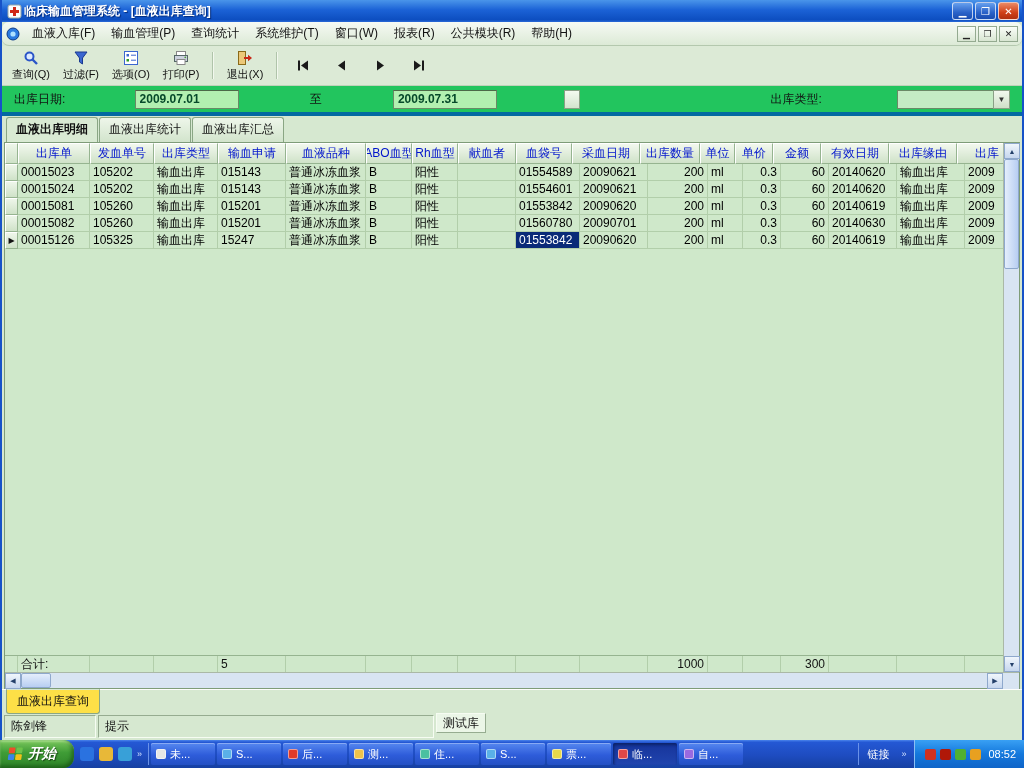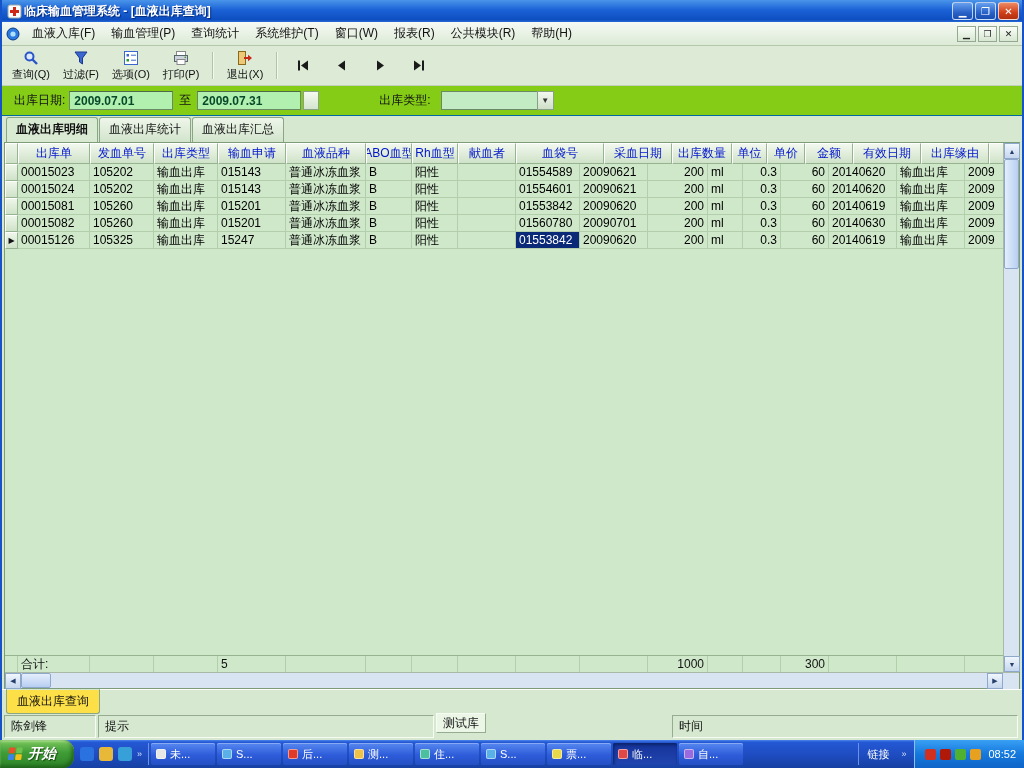--- a/index.html
+++ b/index.html
@@ -11,36 +11,36 @@
 
   
   .titlebar{height:22px;flex:none;background:linear-gradient(180deg,#4a95ea 0%,#1b62d6 45%,#0d4ec0 90%,#2a6ad8 100%);display:flex;align-items:center;padding:0 3px;color:#fff;}
   .title-icon{width:15px;height:15px;flex:none;margin:0 2px;}
   .title-text{font-weight:bold;font-size:12px;flex:1;text-shadow:1px 1px 1px #00297a;white-space:nowrap;overflow:hidden;}
   .winbtns{display:flex;gap:2px;}
   .wbtn{width:21px;height:18px;border-radius:3px;border:1px solid rgba(255,255,255,.7);display:flex;align-items:center;justify-content:center;font-size:10px;color:#fff;background:linear-gradient(180deg,#66a0ee,#2a62c8 60%,#1a4cb0);}
   .wbtn.close{background:linear-gradient(180deg,#ec8a64,#d04018 60%,#b03010);}
 
   
-  .menubar{height:24px;flex:none;background:linear-gradient(180deg,#f6faf4,#dcead6);border-bottom:1px solid #b4c8ae;display:flex;align-items:center;padding:0 4px;}
+  .menubar{height:24px;flex:none;background:linear-gradient(180deg,#f6faf4,#dcead6);border-bottom:1px solid #b4c8ae;display:flex;align-items:center;padding:0 4px;border-radius:7px;}
   .child-icon{width:14px;height:14px;margin-right:4px;}
   .menu-item{padding:3px 8px;white-space:nowrap;}
   .mdibtns{margin-left:auto;display:flex;gap:2px;}
   .mdibtn{width:19px;height:16px;border:1px solid #94aa90;background:linear-gradient(180deg,#fafdf8,#d8e6d2);font-size:9px;display:flex;align-items:center;justify-content:center;color:#222;}
 
   
   .toolbar{height:40px;flex:none;background:#dcead6;border-bottom:1px solid #c0d2ba;display:flex;align-items:stretch;padding:2px 4px;}
   .tbtn{width:50px;display:flex;flex-direction:column;align-items:center;justify-content:center;font-size:11px;border:1px solid transparent;border-radius:2px;}
   .tbtn svg{display:block;margin-bottom:1px;}
   .tsep{width:0;border-left:1px solid #b0c4aa;border-right:1px solid #f2f8ee;margin:4px 6px;}
   .navgrp{display:flex;align-items:center;gap:14px;padding:0 8px;}
   .navbtn{width:24px;height:20px;display:flex;align-items:center;justify-content:center;border:1px solid transparent;}
 
   
-  .filterbar{height:30px;flex:none;display:flex;align-items:center;padding:0 12px;background:#84cc16;border-bottom:1px solid #0369a1;}
+  .filterbar{height:30px;flex:none;display:flex;align-items:center;padding:0 12px;background:#22c55e;border-bottom:4px solid #0369a1;justify-content:space-between;}
   .flabel{margin-right:4px;white-space:nowrap;}
   .greenbox{width:104px;height:19px;background:#b2f0b0;border:1px solid #6a8a66;border-top-color:#4c6a48;color:#064a2a;font-weight:bold;font-size:12px;padding:0 4px;outline:none;}
   .to-label{margin:0 6px;}
   .mini-btn{width:16px;height:19px;border:1px solid #8aa086;background:linear-gradient(180deg,#f4faf0,#d4e4ce);margin-left:2px;}
   .combo{display:flex;margin-left:6px;}
   .combo-box{width:96px;height:19px;background:#c4ecc4;border:1px solid #6a8a66;border-right:none;}
   .combo-arrow{width:17px;height:19px;border:1px solid #8aa086;background:linear-gradient(180deg,#f2f8ee,#cfe0c8);display:flex;align-items:center;justify-content:center;font-size:8px;color:#333;}
 
   
   .tabstrip{height:26px;flex:none;display:flex;align-items:flex-end;padding:3px 4px 0;background:#d6e8d0;}
@@ -239,21 +239,21 @@
         <div class="ghead">
             <div class="indcell"></div>
             <div class="ghcell" style="width: 72px;">出库单</div>
             <div class="ghcell" style="width: 64px;">发血单号</div>
             <div class="ghcell" style="width: 64px;">出库类型</div>
             <div class="ghcell" style="width: 68px;">输血申请</div>
             <div class="ghcell" style="width: 80px;">血液品种</div>
             <div class="ghcell" style="width: 46px;">ABO血型</div>
             <div class="ghcell" style="width: 46px; text-align: center;">Rh血型</div>
             <div class="ghcell" style="width: 58px;">献血者</div>
-            <div class="ghcell" style="width: 88px;">血袋号</div>
+            <div class="ghcell" style="width: 56px;">血袋号</div>
             <div class="ghcell" style="width: 68px;">采血日期</div>
             <div class="ghcell" style="width: 60px;">出库数量</div>
             <div class="ghcell" style="width: 35px;">单位</div>
             <div class="ghcell" style="width: 38px;">单价</div>
             <div class="ghcell" style="width: 48px;">金额</div>
             <div class="ghcell" style="width: 68px;">有效日期</div>
             <div class="ghcell" style="width: 68px;">出库缘由</div>
             <div class="ghcell" style="width: 60px;">出库</div>
           </div>
         <div>
@@ -400,21 +400,20 @@
 
   <div class="bottomtabs">
     <span class="btab">血液出库查询</span>
   </div>
 
   <div class="statusbar">
     <span class="spanel sp-user">陈剑锋</span>
     <span class="spanel sp-hint">提示</span>
     <span class="spanel sp-db">测试库</span>
     <span class="sp-gap"></span>
-    <span class="spanel sp-time">时间</span>
   </div>
 
 </div>
 
 <div class="taskbar">
   <div class="startbtn">
     <svg width="15" height="14" viewBox="0 0 15 14" style="transform:skewX(-8deg);">
       <rect x="0.5" y="0.5" width="6.2" height="5.8" rx="1" fill="#ec4e2a"></rect>
       <rect x="7.8" y="0.5" width="6.2" height="5.8" rx="1" fill="#6cc24a"></rect>
       <rect x="0.5" y="7.3" width="6.2" height="5.8" rx="1" fill="#3a84e8"></rect>

